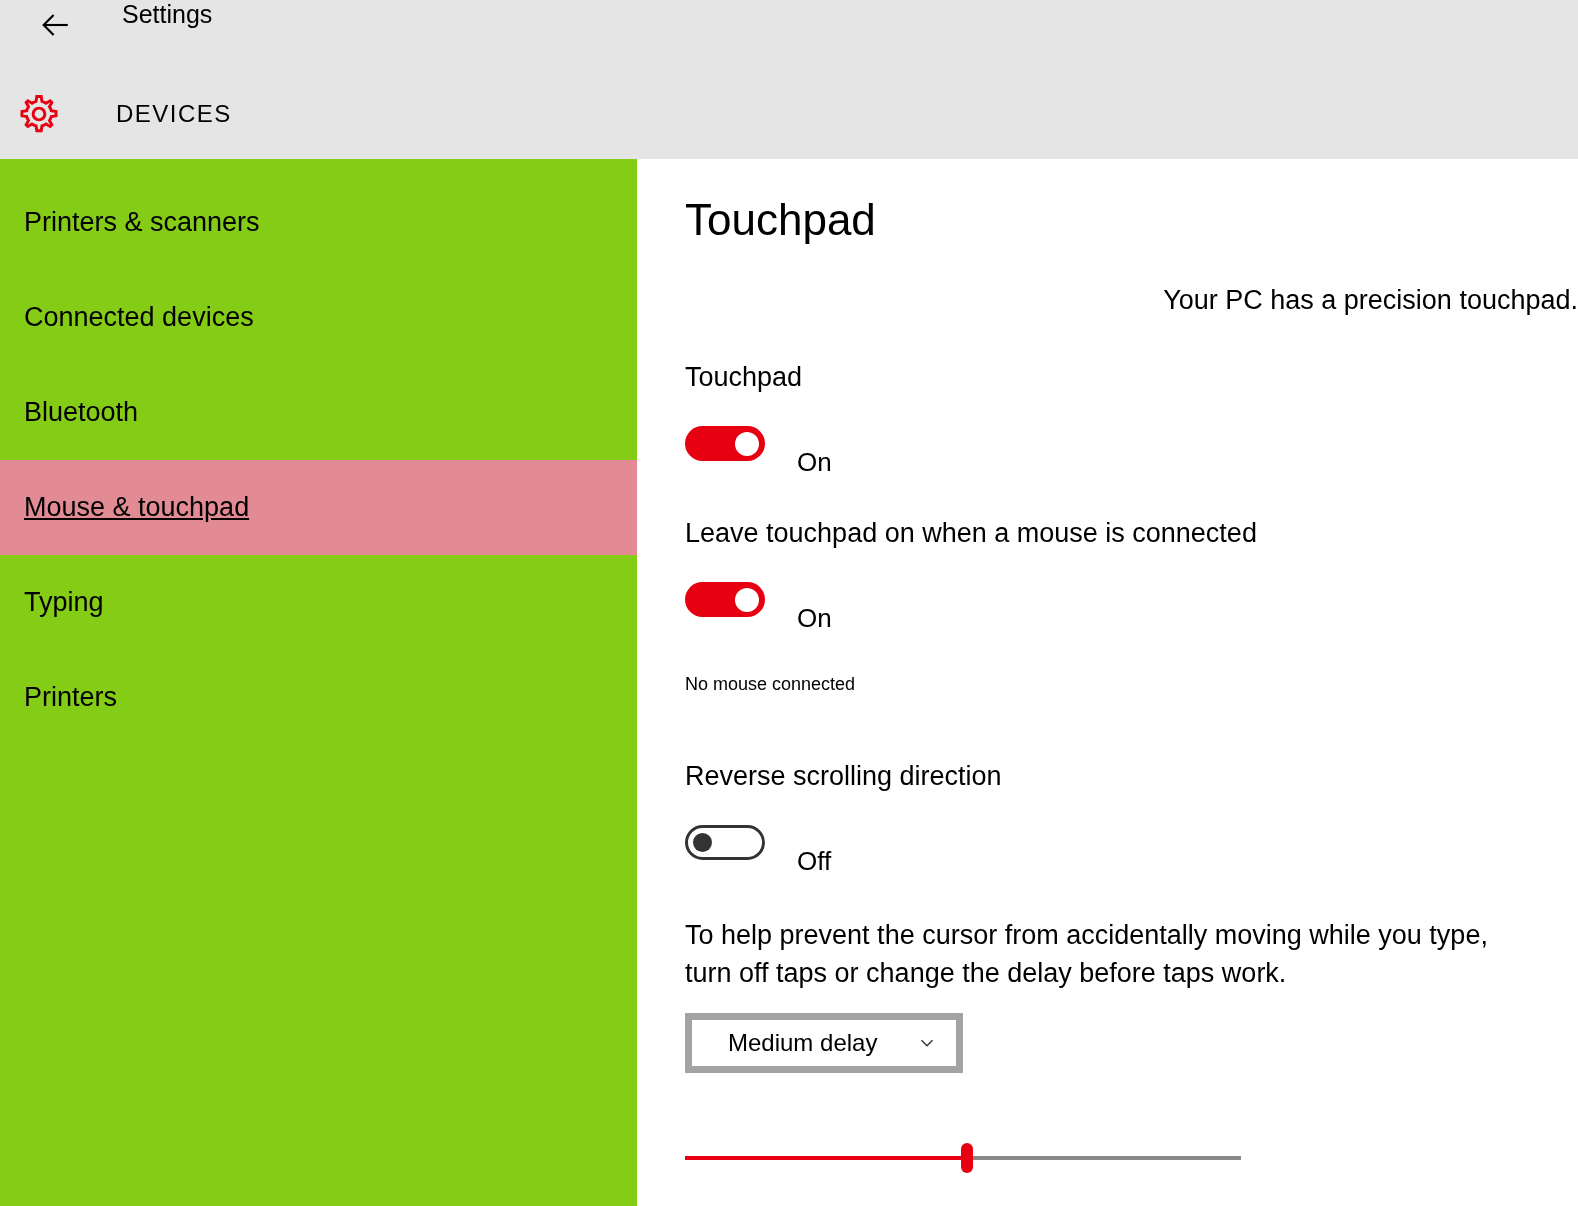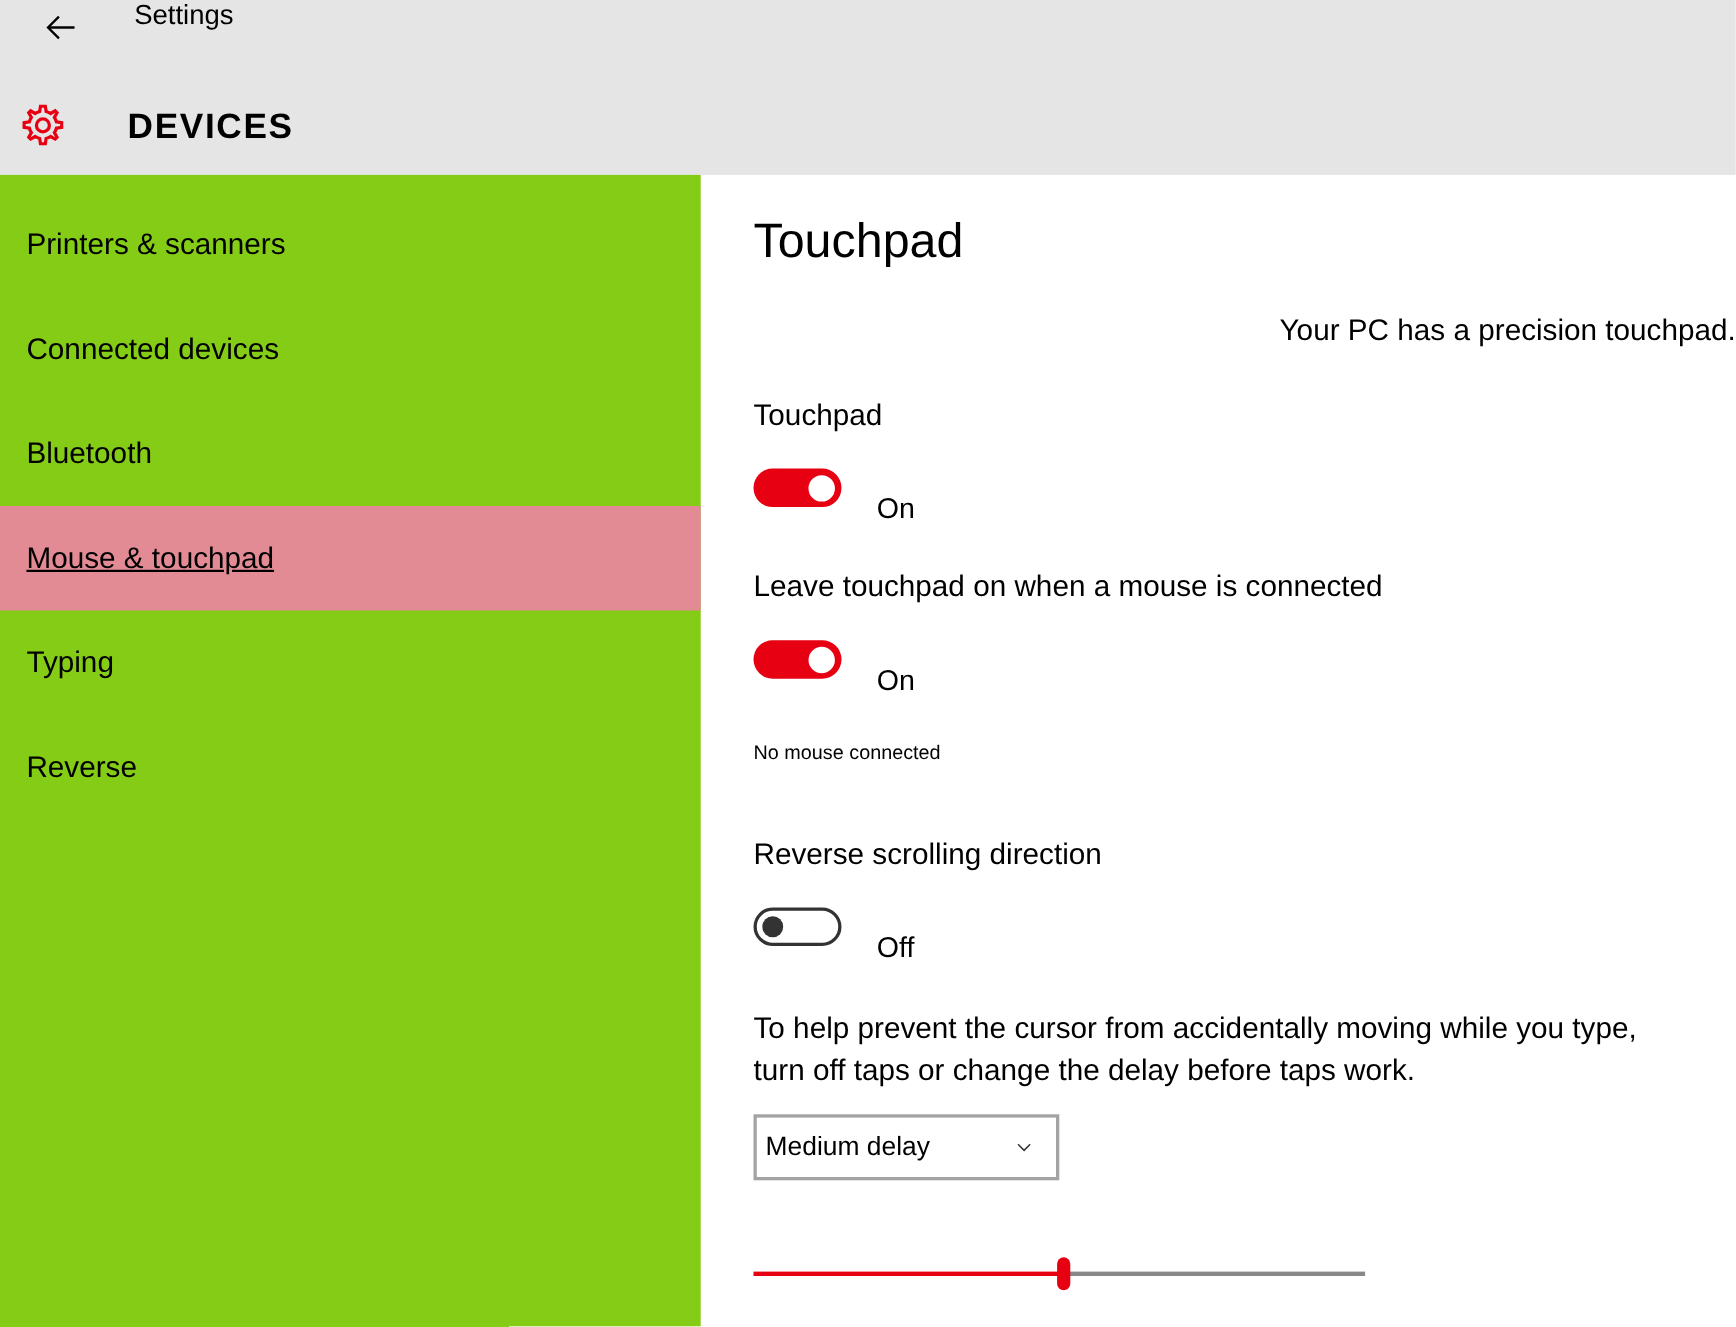--- a/index.html
+++ b/index.html
@@ -41,22 +41,22 @@
       padding-left: 17px;
     }
     .gear-icon {
       width: 44px;
       height: 44px;
       display: flex;
       align-items: center;
       justify-content: center;
     }
     .category-text {
-      font-size: 32px;
-      font-weight: 700;
+      font-size: 24px;
+      font-weight: 400;
       letter-spacing: 1.5px;
       margin-left: 55px;
     }
     .body-area {
       display: flex;
       height: calc(100% - 159px);
     }
     .sidebar {
       width: 637px;
       background: #84cc16;
@@ -140,25 +140,25 @@
     }
     .help-text {
       font-size: 27px;
       line-height: 1.4;
       max-width: 830px;
       margin-bottom: 20px;
     }
     .dropdown {
       width: 278px;
       height: 60px;
-      border: 3px solid #a3a3a3;
+      border: 7px solid #a3a3a3;
       display: flex;
       align-items: center;
       justify-content: space-between;
-      padding: 0 18px 0 8px;
+      padding: 0 18px 0 36px;
       font-size: 24px;
       cursor: pointer;
       margin-bottom: 70px;
     }
     .slider-label {
       font-size: 27px;
       margin-bottom: 28px;
     }
     .slider {
       width: 556px;
@@ -227,21 +227,21 @@
     <div class="sidebar-item">
       <span>Bluetooth</span>
     </div>
     <div class="sidebar-item selected">
       <span>Mouse &amp; touchpad</span>
     </div>
     <div class="sidebar-item">
       <span>Typing</span>
     </div>
     <div class="sidebar-item">
-      <span>Reverse</span>
+      <span>Printers</span>
     </div>
   </div>
 
   <div class="content">
     <h1 class="page-heading">Touchpad</h1>
     <div class="subtext">Your PC has a precision touchpad.</div>
 
     <div class="setting-label">Touchpad</div>
     <div class="toggle-row">
       <div class="toggle on">

